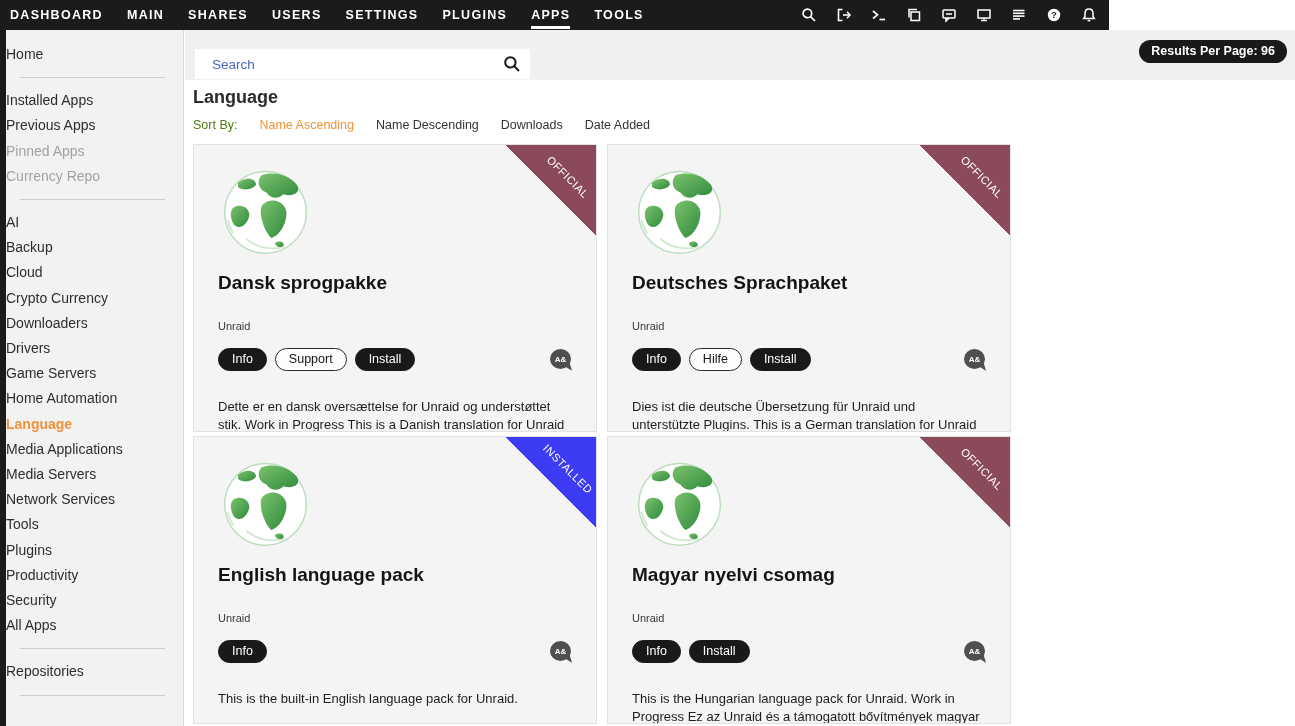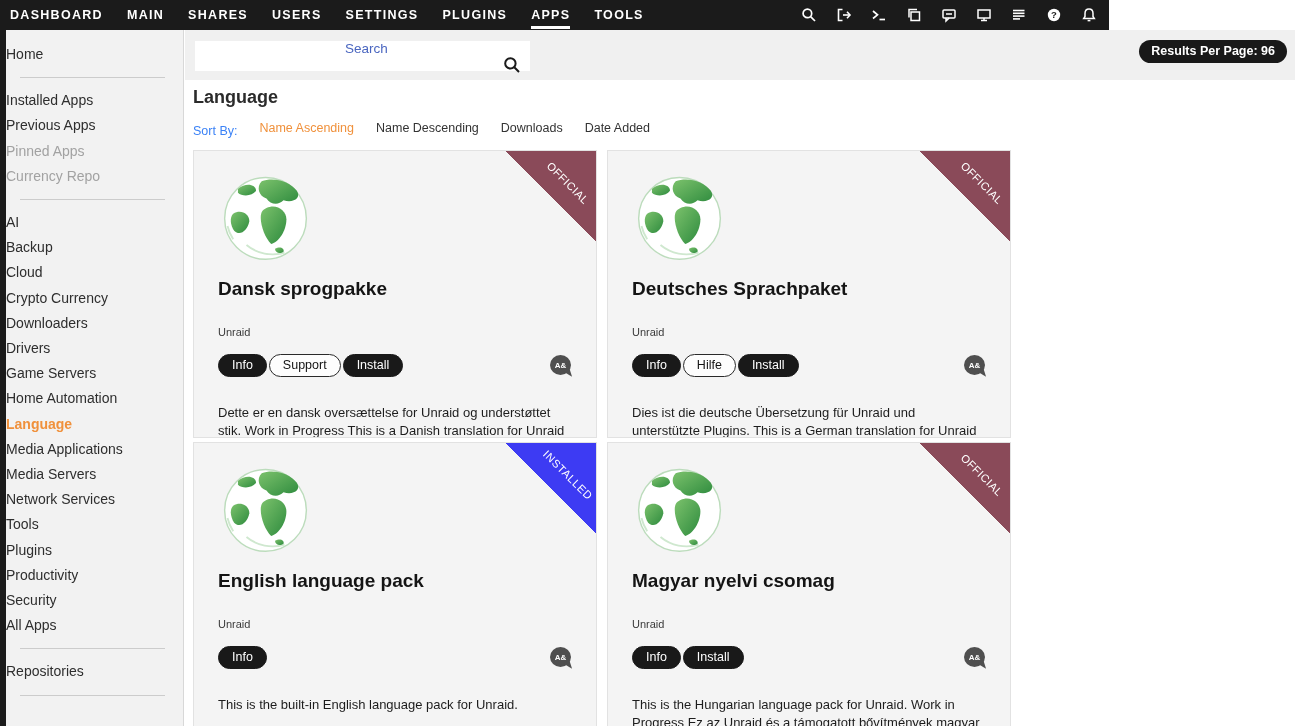--- a/index.html
+++ b/index.html
@@ -24,42 +24,42 @@
              background:#f2f2f2; border-right:1px solid #d8d8d8; padding-top:12px; overflow:hidden; }
   .sidebar .item { display:block; line-height:25.2px; font-size:14px;
                    color:#2e2e2e; cursor:pointer; white-space:nowrap; }
   .sidebar .item.disabled { color:#a2a2a2; cursor:default; }
   .sidebar .item.active { color:#f0913c; font-weight:bold; }
   .sidebar .divider { border-top:1px solid #cccccc; margin:10px 18px 10px 14px; }
 
   
   .content { position:absolute; left:185px; top:30px; width:1110px; height:696px; background:#fff; }
   .band { position:relative; width:100%; height:50px; background:#f0f0f0; }
-  .searchwrap { position:absolute; left:10px; top:11px; width:335px; height:30px; background:#fff; display:flex; align-items:flex-end;flex-direction:column; }
+  .searchwrap { position:absolute; left:10px; top:19px; width:335px; height:30px; background:#fff; display:flex; align-items:center; }
   .searchwrap input { flex:1; border:none; outline:none; background:transparent; padding:0 8px 0 17px;
                       font-size:13.5px; color:#333; font-family:inherit; }
   .searchwrap input::placeholder { color:#4a66c0; opacity:1; }
   .searchwrap .mag { width:18px; height:18px; margin-right:9px; cursor:pointer; flex:none; }
   .rpp-badge { position:absolute; right:8px; top:10px; background:#191919; color:#fff;
                font-size:12.5px; font-weight:bold; padding:4px 12px 5px; border-radius:12px; cursor:pointer; }
 
   .page-title { margin:7px 0 0 8px; font-size:18px; font-weight:600; color:#2b2b2b; }
   .sortrow { margin:10px 0 0 8px; display:flex; align-items:center; gap:22px; font-size:12.5px; color:#333; }
   .sortrow .opt { cursor:pointer; color:#333; }
   .sortrow .opt.active { color:#f0913c; }
-  .sortlabel { color:#3b82f6;margin-top:6px; }
+  .sortlabel { color:#4d7c0f; }
 
   
   .grid { margin:12px 0 0 8px; display:grid; grid-template-columns:404px 404px; gap:4px 10px; }
   .card { position:relative; width:404px; height:288px; background:#f4f4f4;
           border:1px solid #e2e2e2; padding:18px 24px; overflow:hidden; }
   .card .globe { width:95px; height:95px; display:block; }
   .card .ctitle { margin-top:14px; font-size:19px; font-weight:bold; color:#141414; }
   .card .crepo { margin-top:26px; font-size:11px; color:#3a3a3a; }
-  .card .btnrow { margin-top:16px; display:flex; align-items:center; gap:2px; }
+  .card .btnrow { margin-top:16px; display:flex; align-items:center; gap:8px; }
   .pill { font-size:12.5px; padding:3px 13px 4px; border-radius:12px; cursor:pointer; font-family:inherit; }
   .pill.solid { background:#191919; color:#fff; border:1px solid #191919; }
   .pill.outline { background:#fdfdfd; color:#141414; border:1px solid #2a2a2a; }
   .translate { margin-left:auto; position:relative; width:22px; height:21px; cursor:pointer; }
   .translate .bub { width:21px; height:20px; border-radius:50%; background:#4f4f4f; color:#fff;
                     font-size:8px; font-weight:bold; display:flex; align-items:center; justify-content:center; }
   .translate::after { content:""; position:absolute; right:1px; bottom:-2px; width:0; height:0;
                       border-left:7px solid transparent; border-top:8px solid #4f4f4f; transform:rotate(-18deg); }
   .card .cdesc { margin-top:27px; font-size:13px; line-height:1.42; color:#1d1d1d; padding-right:6px; }
 

